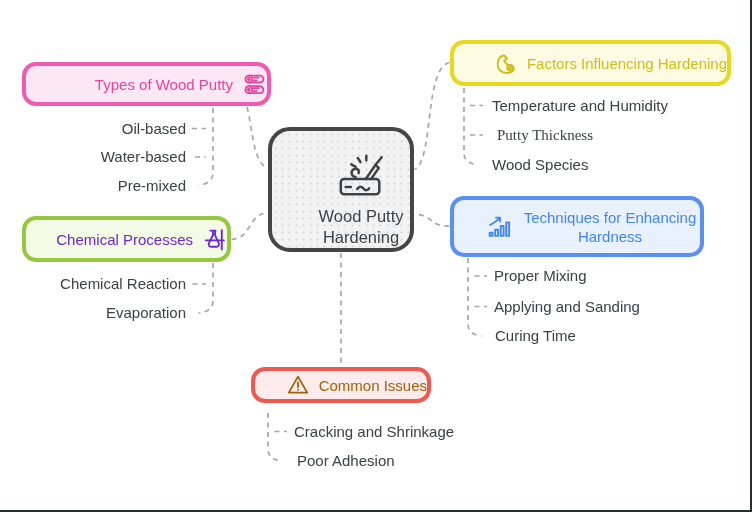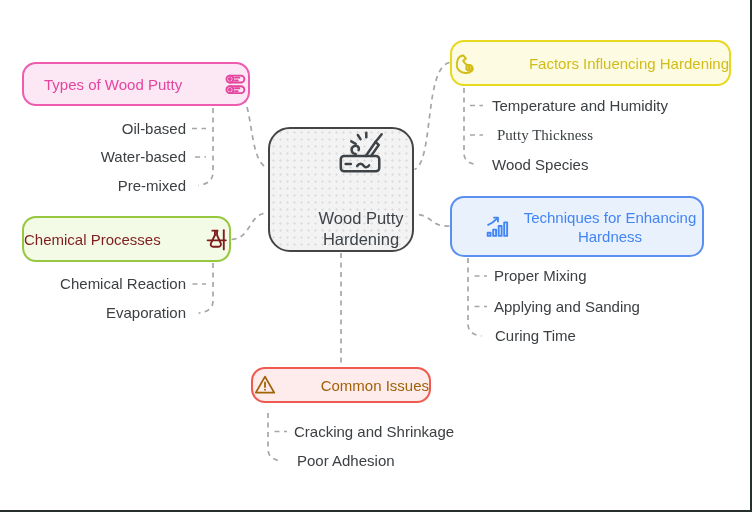--- a/index.html
+++ b/index.html
@@ -5,22 +5,22 @@
   html,body{margin:0;padding:0;background:#fff;}
   .frame{
     position:relative;width:752px;height:512px;box-sizing:border-box;
     background:#ffffff;overflow:hidden;
     border-right:2px solid #27302a;border-bottom:2px solid #27302a;
     font-family:"Liberation Sans", sans-serif;
   }
   .connectors{position:absolute;left:0;top:0;width:752px;height:512px;}
   .connectors path{fill:none;stroke:#a6a6a6;stroke-width:1.7;stroke-dasharray:5 4.5;}
   .node{
-    position:absolute;box-sizing:border-box;display:flex;align-items:center;justify-content:space-between;
-    gap:9px;border:2px solid #eab308;border-radius:14px;background:#eee;
+    position:absolute;box-sizing:border-box;display:flex;align-items:center;justify-content:flex-end;
+    gap:9px;border:4px solid #eab308;border-radius:14px;background:#eee;
     font-size:15px;font-weight:400;
   }
   .node .nlabel{white-space:nowrap;}
   .node .icon{display:flex;align-items:center;justify-content:center;flex:0 0 auto;}
   .center-node{
     flex-direction:column;gap:4px;border-radius:22px;
     background-image:radial-gradient(circle,#e0e0e0 1px,rgba(0,0,0,0) 1.2px);
     background-size:7px 7px;
   }
   .center-node .nlabel{
@@ -72,21 +72,21 @@
         <path d="M43 13.5 L49.5 5.5"></path>
         <path d="M33 28 L43 13.5 L46.5 16.5 L38.5 28"></path>
         <path d="M27.5 10.5 l-2.8 -4.2"></path>
         <path d="M33.5 8.5 v-4.5"></path>
         <path d="M22.5 15.5 l-4.6 -2.6"></path>
       </svg>
     </span>
     <span class="nlabel">Wood Putty Hardening</span>
   </div>
 
-  <div class="node" style="left: 22px; top: 62px; width: 228px; height: 44px; border-color: rgb(238, 91, 176); background-color: rgb(252, 231, 245); color: rgb(228, 69, 158); padding-left: 20px;">
+  <div class="node" style="left: 22px; top: 62px; width: 249px; height: 44px; border-color: rgb(238, 91, 176); background-color: rgb(252, 231, 245); color: rgb(228, 69, 158); padding-left: 20px;">
     <span class="nlabel">Types of Wood Putty</span>
     <span class="icon">
       <svg class="ic" width="25" height="25" viewBox="0 0 24 24">
         <circle cx="6.6" cy="6.8" r="3.3"></circle>
         <path d="M6.6 3.5 h10.6 a3.3 3.3 0 0 1 0 6.6 H6.6"></path>
         <circle cx="6.6" cy="6.8" r="1"></circle>
         <path d="M11.5 5.4 h4.2 M11.5 8.2 h2.6"></path>
         <circle cx="6.6" cy="17" r="3.3"></circle>
         <path d="M6.6 13.7 h10.6 a3.3 3.3 0 0 1 0 6.6 H6.6"></path>
         <circle cx="6.6" cy="17" r="1"></circle>
@@ -105,21 +105,21 @@
         <circle cx="16.3" cy="16.1" r="2.7"></circle>
         <path d="M16.3 14.8 v2.4 M15.4 16.4 l0.9 0.9 0.9 -0.9"></path>
       </svg>
     </span>
     <span class="nlabel">Factors Influencing Hardening</span>
   </div>
   <div class="item" style="left:492px;top:96px;">Temperature and Humidity</div>
   <div class="item" style="left:497px;top:125px;font-family:Liberation Serif, serif;">Putty Thickness</div>
   <div class="item" style="left:492px;top:155px;">Wood Species</div>
 
-  <div class="node" style="left: 22px; top: 216px; width: 209px; height: 46px; border-color: rgb(150, 200, 63); background-color: rgb(243, 250, 229); color: #7f1d1d;">
+  <div class="node" style="left: 22px; top: 216px; width: 209px; height: 46px; border-color: rgb(150, 200, 63); background-color: rgb(243, 250, 229); color: #6d28d9;">
     <span class="nlabel">Chemical Processes</span>
     <span class="icon">
       <svg class="ic" width="25" height="25" viewBox="0 0 24 24">
         <path d="M8 3.5 h5 M10.5 3.5 v4.2"></path>
         <path d="M12.5 3.5 v4.2 l3.6 8.1 a2.3 2.3 0 0 1 -2.1 3.2 H8.7 a2.3 2.3 0 0 1 -2.1 -3.2 L10.5 7.7"></path>
         <path d="M19 3 v18.5"></path>
         <path d="M3.5 12.8 h17.5"></path>
       </svg>
     </span>
   </div>

